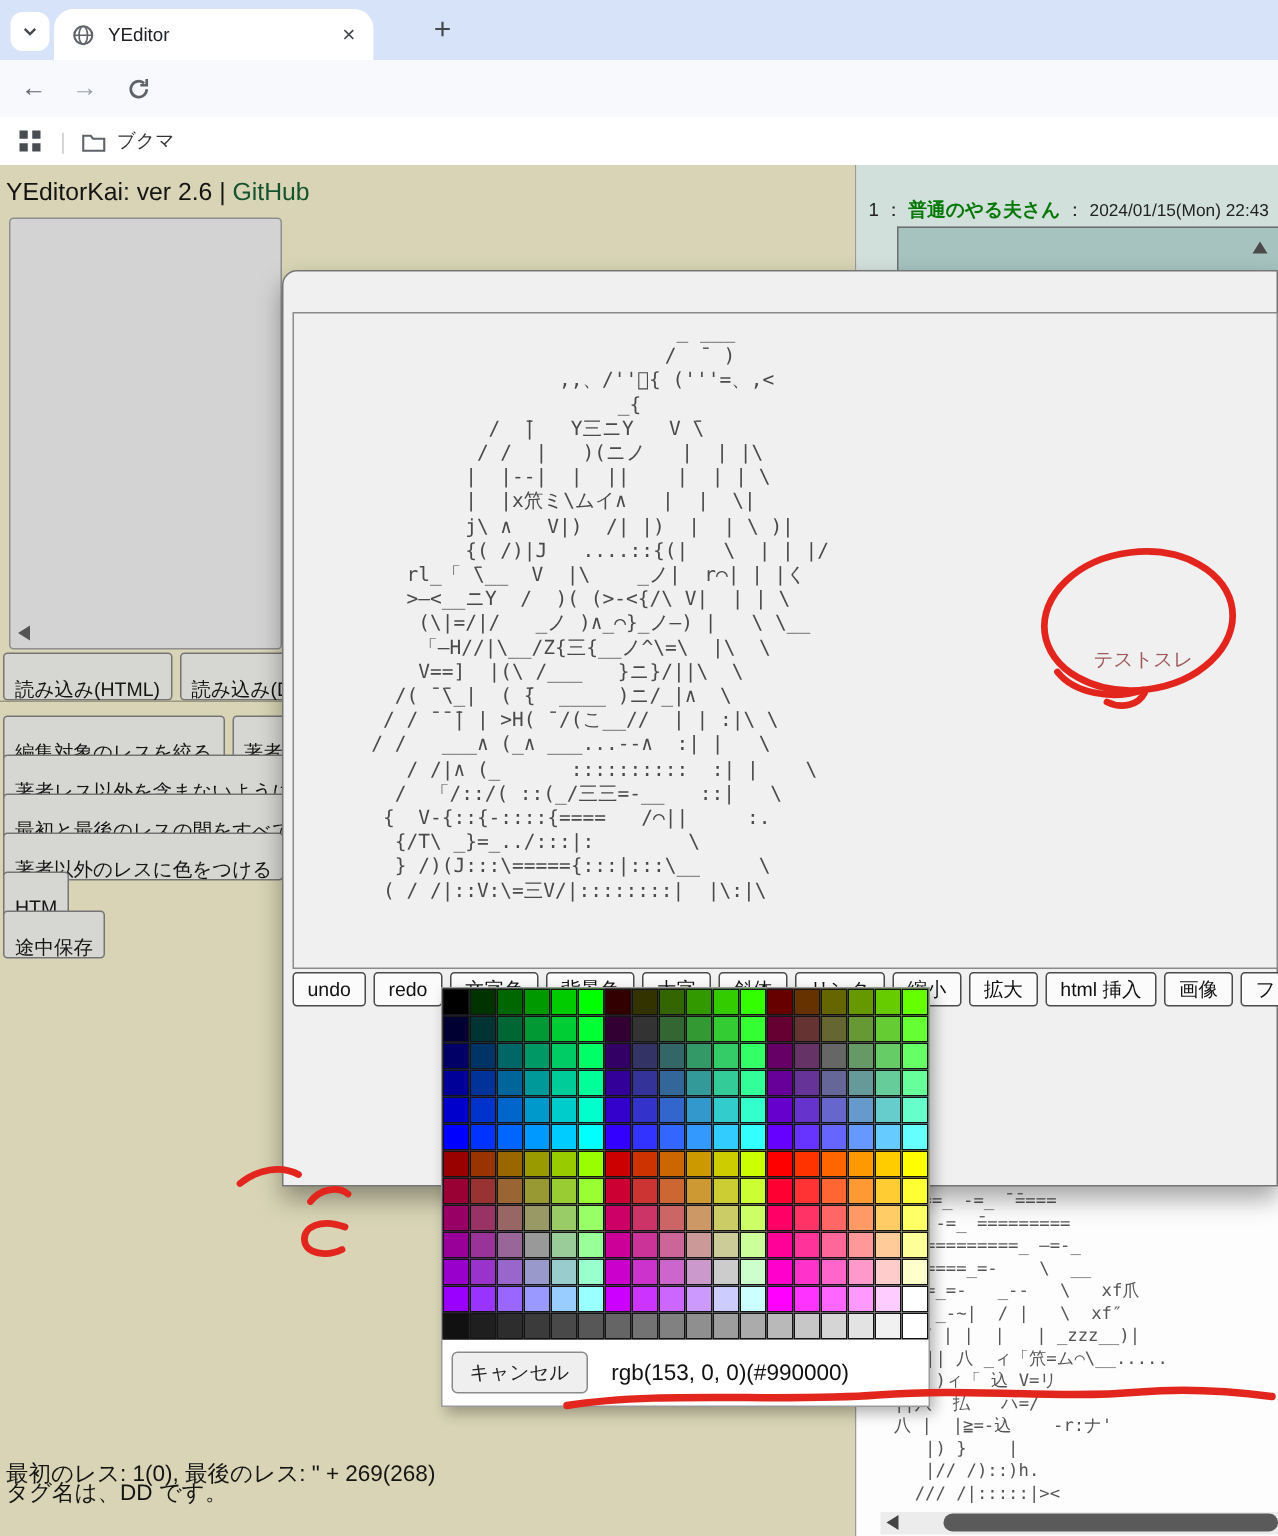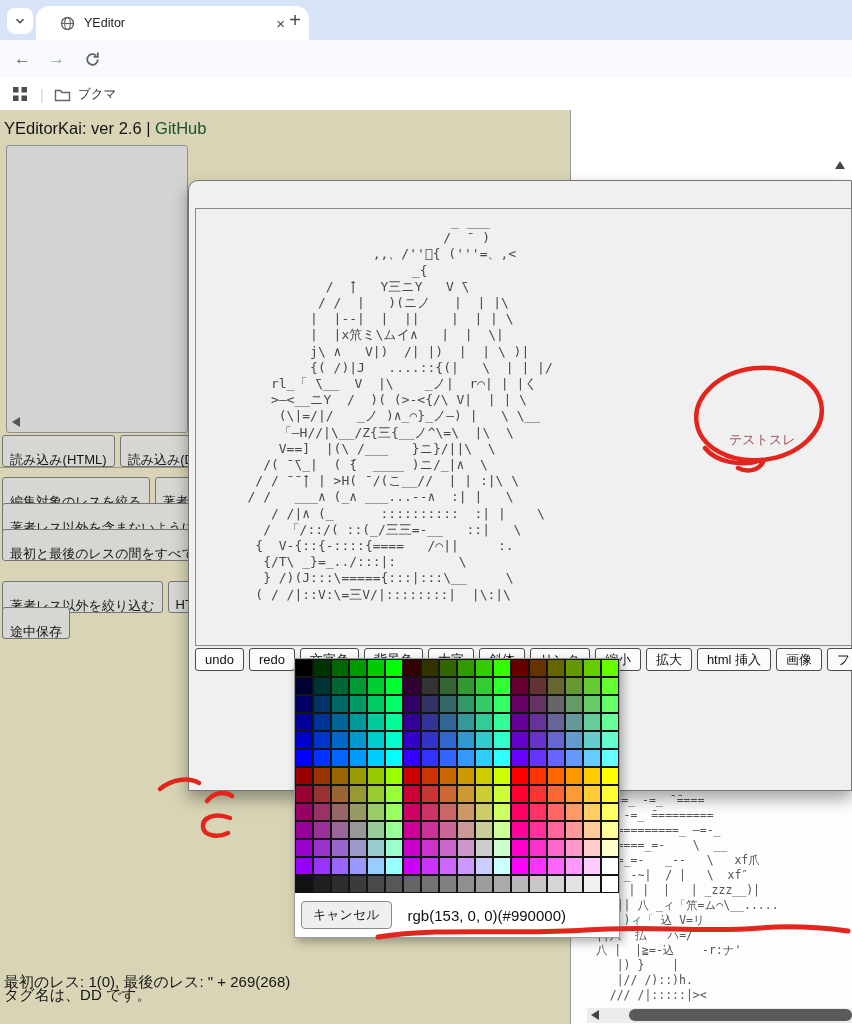--- a/index.html
+++ b/index.html
@@ -6,22 +6,22 @@
   html,body { width:852px; height:1024px; }
   body {
     position:relative; overflow:hidden;
     font-family:"Liberation Sans", sans-serif;
     background:#d8d4b5;
   }
   
   .tabstrip { position:absolute; left:0; top:0; width:852px; height:40px; background:#d7e3f8; }
   .chev-btn { position:absolute; left:7px; top:8px; width:26px; height:26px; background:#fff; border-radius:8px;
               display:flex; align-items:center; justify-content:center; }
-  .tab { position:absolute; left:36px; top:6px; width:273px; height:34px; background:#fff;
-         border-radius:13px 13px 0 0; display:flex; align-items:center; padding:0 24px; }
+  .tab { position:absolute; left:36px; top:6px; width:213px; height:34px; background:#fff;
+         border-radius:13px 13px 0 0; display:flex; align-items:center; padding:0 12px; }
   .tab-title { font-size:12.5px; color:#202124; margin-left:9px; flex:1; }
   .tab-close { color:#45494d; font-size:15px; cursor:default; }
   .newtab { position:absolute; left:282px; top:7px; font-size:20px; color:#45494d; width:26px; height:26px;
             display:flex; align-items:center; justify-content:center; }
   .urlrow { position:absolute; left:0; top:40px; width:852px; height:38px; background:#f7f9fd; }
   .navbtn { position:absolute; top:9px; font-size:17px; color:#5f6368; }
   .urlpill { position:absolute; left:138px; top:45px; right:7px; height:29px; background:#edf1f9;
              border-radius:15px; display:flex; align-items:center; padding:0 13px; }
   .url-text { font-size:13.5px; color:#1f1f1f; margin-left:11px; }
   .bookmarks { position:absolute; left:0; top:78px; width:852px; height:32px; background:#ffffff;
@@ -159,32 +159,44 @@
   <div class="btnrow" style="top:367px;">
       <button class="ybtn">編集対象のレスを絞る</button>
       <button class="ybtn">著者レ</button>
     </div>
   <div class="btnrow" style="top:393px;">
       <button class="ybtn">著者レス以外を含まないように</button>
     </div>
   <div class="btnrow" style="top:419px;">
       <button class="ybtn">最初と最後のレスの間をすべて</button>
     </div>
+  <div class="btnrow" style="top:445px;">
+      <button class="ybtn">著者以外のレスに色をつける</button>
+    </div>
   <div class="btnrow" style="top:471px;">
-      <button class="ybtn">著者レス以外を絞り込む</button>
       <button class="ybtn">HTM</button>
     </div>
   <div class="btnrow" style="top:497px;">
       <button class="ybtn">途中保存</button>
     </div>
 
   <div class="status-line" style="top:863px;">最初のレス: 1(0), 最後のレス: " + 269(268)</div>
   <div class="status-line" style="top:876px;">タグ名は、DD です。</div>
 
   <div class="right-panel">
+    <div class="rp-top">
+      <div class="post-header">
+        <span>1</span>
+        <span>：</span>
+        <span class="post-author">普通のやる夫さん</span>
+        <span>：</span>
+        <span class="post-time">2024/01/15(Mon) 22:43</span>
+      </div>
+      <div class="teal-block"></div>
+    </div>
     <div class="tri-up"></div>
     <div class="rp-bottom">
       <pre class="rp-aa"> 「===_ -=_ ̄ ̄====
  {=_ -=_ ̄=========
  V===========_ ―=-_
  /======_=-    \  __
  /===_=-   _-‐   \   xf爪
  /== _-~|  / |   \  xf″
  _こ/ | |  |   | _zzz__)|
 {/ /|| 八 _ィ「笊=ム⌒\__.....

